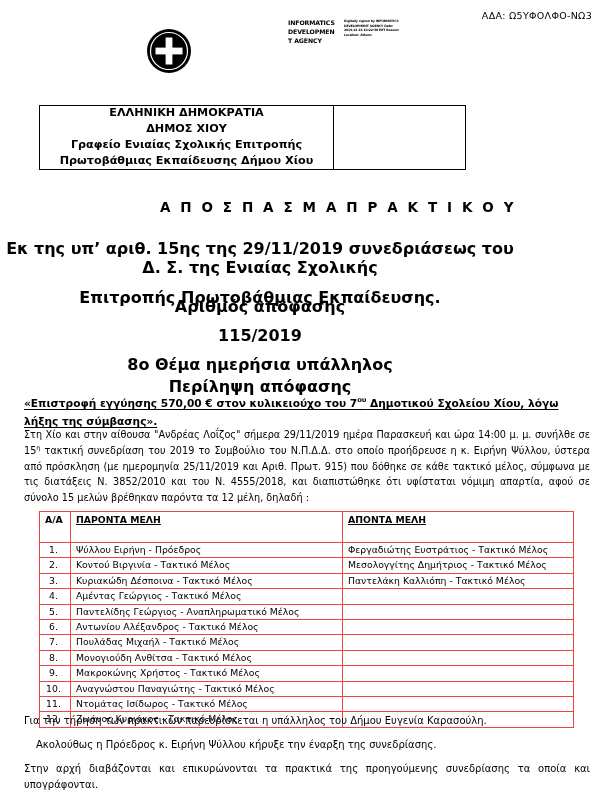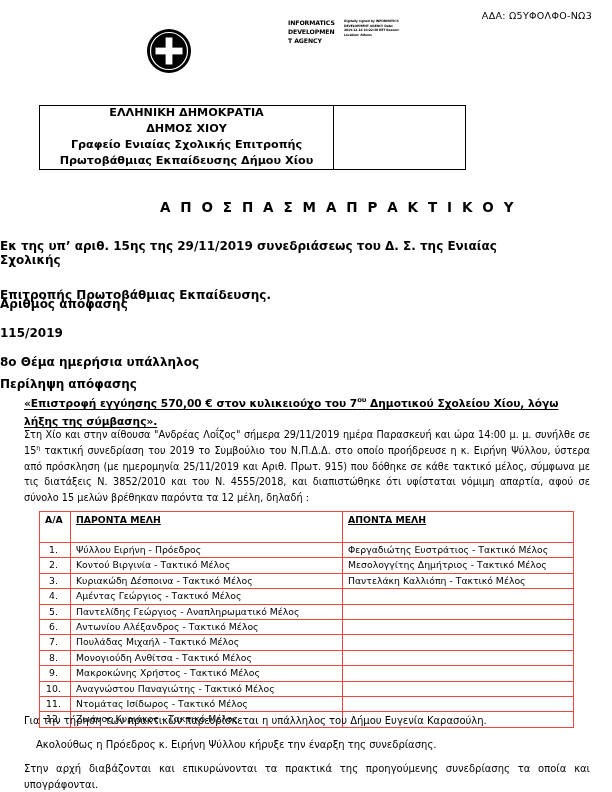--- a/index.html
+++ b/index.html
@@ -101,22 +101,22 @@
     font-size: 13.5px;
     font-weight: 700;
     letter-spacing: 2.6px;
     text-underline-offset: 3px;
     margin-left: 32px;
   }
   .center-line {
     position: absolute;
     left: 0;
     width: 520px;
-    text-align: left;
-    font-size: 12px;
+    text-align: center;
+    font-size: 16px;
     font-weight: 700;
   }
   .cl1 { top: 239px; }
   .cl2 { top: 268px; margin-top: 20px; }
   .cl3 { top: 297px; }
   .cl4 { top: 326px; }
   .cl5 { top: 355px; }
   .cl6 { top: 377px; }
 
   

